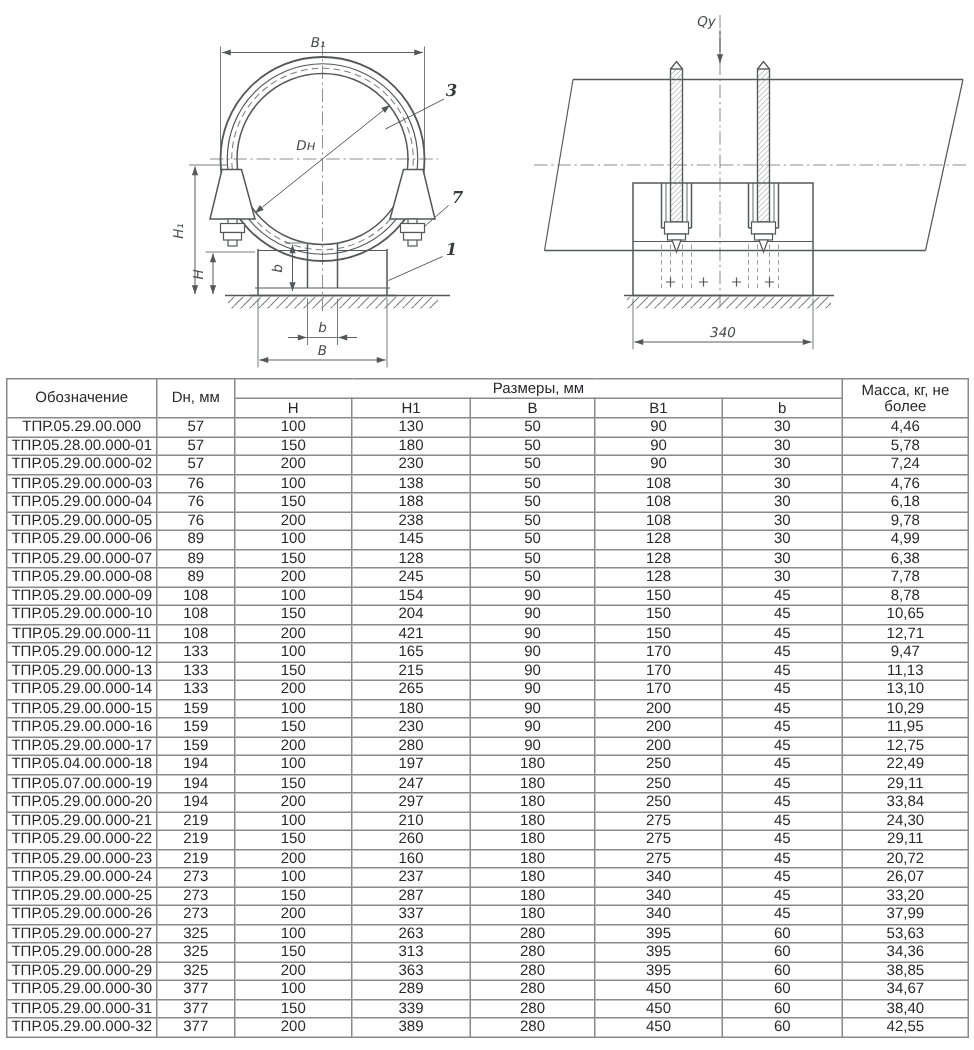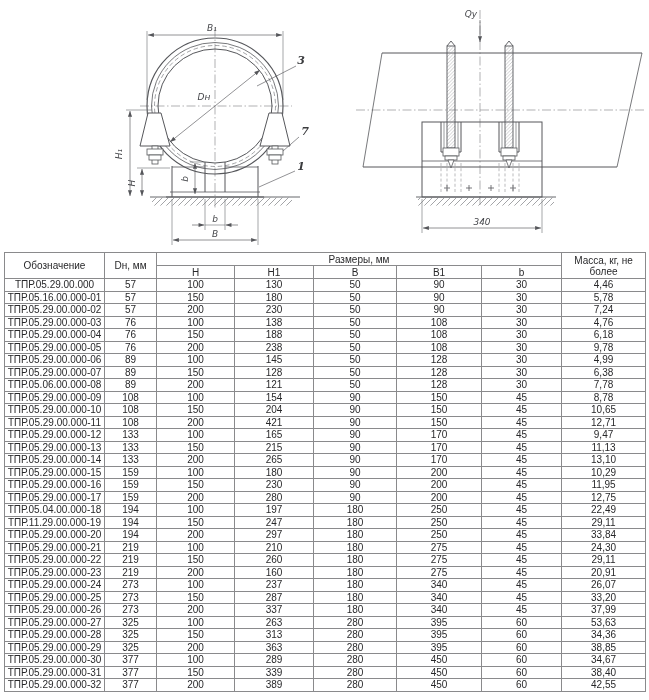--- a/index.html
+++ b/index.html
@@ -211,21 +211,21 @@
             <td>ТПР.05.29.00.000</td>
             <td>57</td>
             <td>100</td>
             <td>130</td>
             <td>50</td>
             <td>90</td>
             <td>30</td>
             <td>4,46</td>
           </tr>
           <tr>
-            <td>ТПР.05.16.00.000-01</td>
+            <td>ТПР.05.28.00.000-01</td>
             <td>57</td>
             <td>150</td>
             <td>180</td>
             <td>50</td>
             <td>90</td>
             <td>30</td>
             <td>5,78</td>
           </tr>
           <tr>
             <td>ТПР.05.29.00.000-02</td>
@@ -281,24 +281,24 @@
             <td>ТПР.05.29.00.000-07</td>
             <td>89</td>
             <td>150</td>
             <td>128</td>
             <td>50</td>
             <td>128</td>
             <td>30</td>
             <td>6,38</td>
           </tr>
           <tr>
-            <td>ТПР.05.06.00.000-08</td>
+            <td>ТПР.05.29.00.000-08</td>
             <td>89</td>
             <td>200</td>
-            <td>121</td>
+            <td>245</td>
             <td>50</td>
             <td>128</td>
             <td>30</td>
             <td>7,78</td>
           </tr>
           <tr>
             <td>ТПР.05.29.00.000-09</td>
             <td>108</td>
             <td>100</td>
             <td>154</td>
@@ -391,21 +391,21 @@
             <td>ТПР.05.04.00.000-18</td>
             <td>194</td>
             <td>100</td>
             <td>197</td>
             <td>180</td>
             <td>250</td>
             <td>45</td>
             <td>22,49</td>
           </tr>
           <tr>
-            <td>ТПР.11.29.00.000-19</td>
+            <td>ТПР.05.07.00.000-19</td>
             <td>194</td>
             <td>150</td>
             <td>247</td>
             <td>180</td>
             <td>250</td>
             <td>45</td>
             <td>29,11</td>
           </tr>
           <tr>
             <td>ТПР.05.29.00.000-20</td>
@@ -438,21 +438,21 @@
             <td>29,11</td>
           </tr>
           <tr>
             <td>ТПР.05.29.00.000-23</td>
             <td>219</td>
             <td>200</td>
             <td>160</td>
             <td>180</td>
             <td>275</td>
             <td>45</td>
-            <td>20,91</td>
+            <td>20,72</td>
           </tr>
           <tr>
             <td>ТПР.05.29.00.000-24</td>
             <td>273</td>
             <td>100</td>
             <td>237</td>
             <td>180</td>
             <td>340</td>
             <td>45</td>
             <td>26,07</td>

